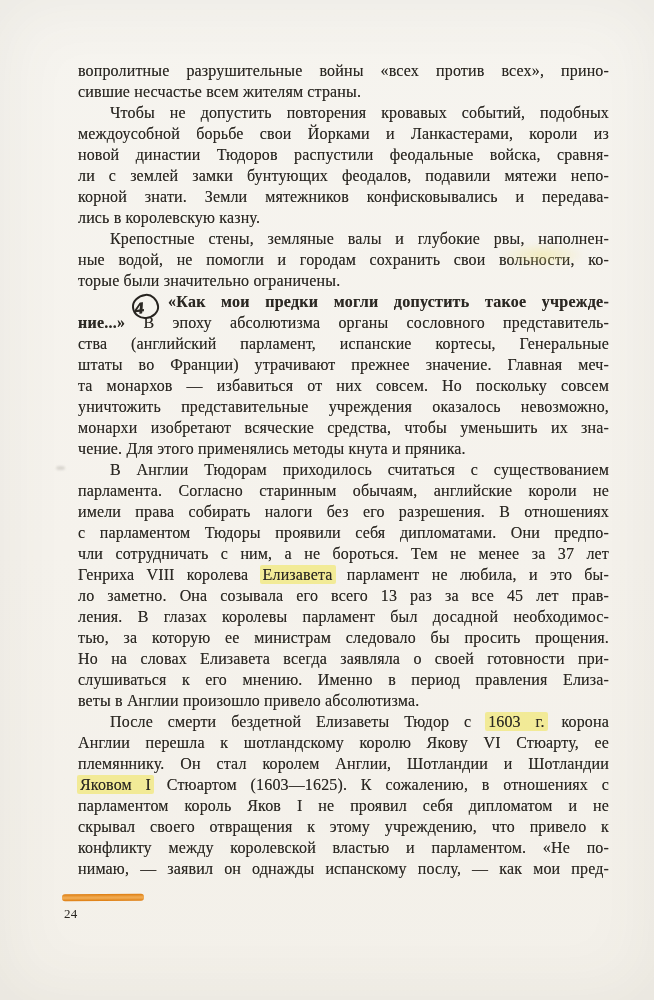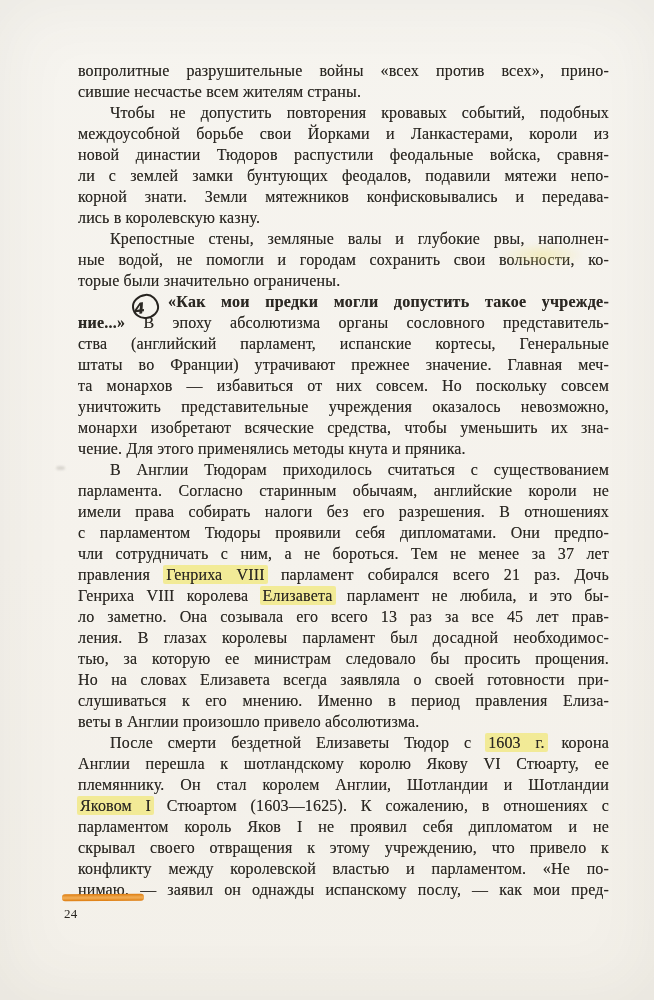--- a/index.html
+++ b/index.html
@@ -137,21 +137,20 @@
       <div class="line"><span>уничтожить представительные учреждения оказалось невозможно,</span></div>
       <div class="line"><span>монархи изобретают всяческие средства, чтобы уменьшить их зна-</span></div>
       <div class="line last"><span>чение. Для этого применялись методы кнута и пряника.</span></div>
     </div>
     <div class="para">
       <div class="line indent"><span>В Англии Тюдорам приходилось считаться с существованием</span></div>
       <div class="line"><span>парламента. Согласно старинным обычаям, английские короли не</span></div>
       <div class="line"><span>имели права собирать налоги без его разрешения. В отношениях</span></div>
       <div class="line"><span>с парламентом Тюдоры проявили себя дипломатами. Они предпо-</span></div>
       <div class="line"><span>чли сотрудничать с ним, а не бороться. Тем не менее за 37 лет</span></div>
-      <div class="line"><span>правления </span><span class="hl" style="background: rgba(241, 232, 118, 0.72);">Генриха VIII</span><span> парламент собирался всего 21 раз. Дочь</span></div>
       <div class="line"><span>Генриха VIII королева </span><span class="hl" style="background: rgba(241, 232, 118, 0.72);">Елизавета</span><span> парламент не любила, и это бы-</span></div>
       <div class="line"><span>ло заметно. Она созывала его всего 13 раз за все 45 лет прав-</span></div>
       <div class="line"><span>ления. В глазах королевы парламент был досадной необходимос-</span></div>
       <div class="line"><span>тью, за которую ее министрам следовало бы просить прощения.</span></div>
       <div class="line"><span>Но на словах Елизавета всегда заявляла о своей готовности при-</span></div>
       <div class="line"><span>слушиваться к его мнению. Именно в период правления Елиза-</span></div>
       <div class="line last"><span>веты в Англии произошло привело абсолютизма.</span></div>
     </div>
     <div class="para">
       <div class="line indent"><span>После смерти бездетной Елизаветы Тюдор с </span><span class="hl" style="background: rgba(241, 232, 118, 0.72);">1603 г.</span><span> корона</span></div>

